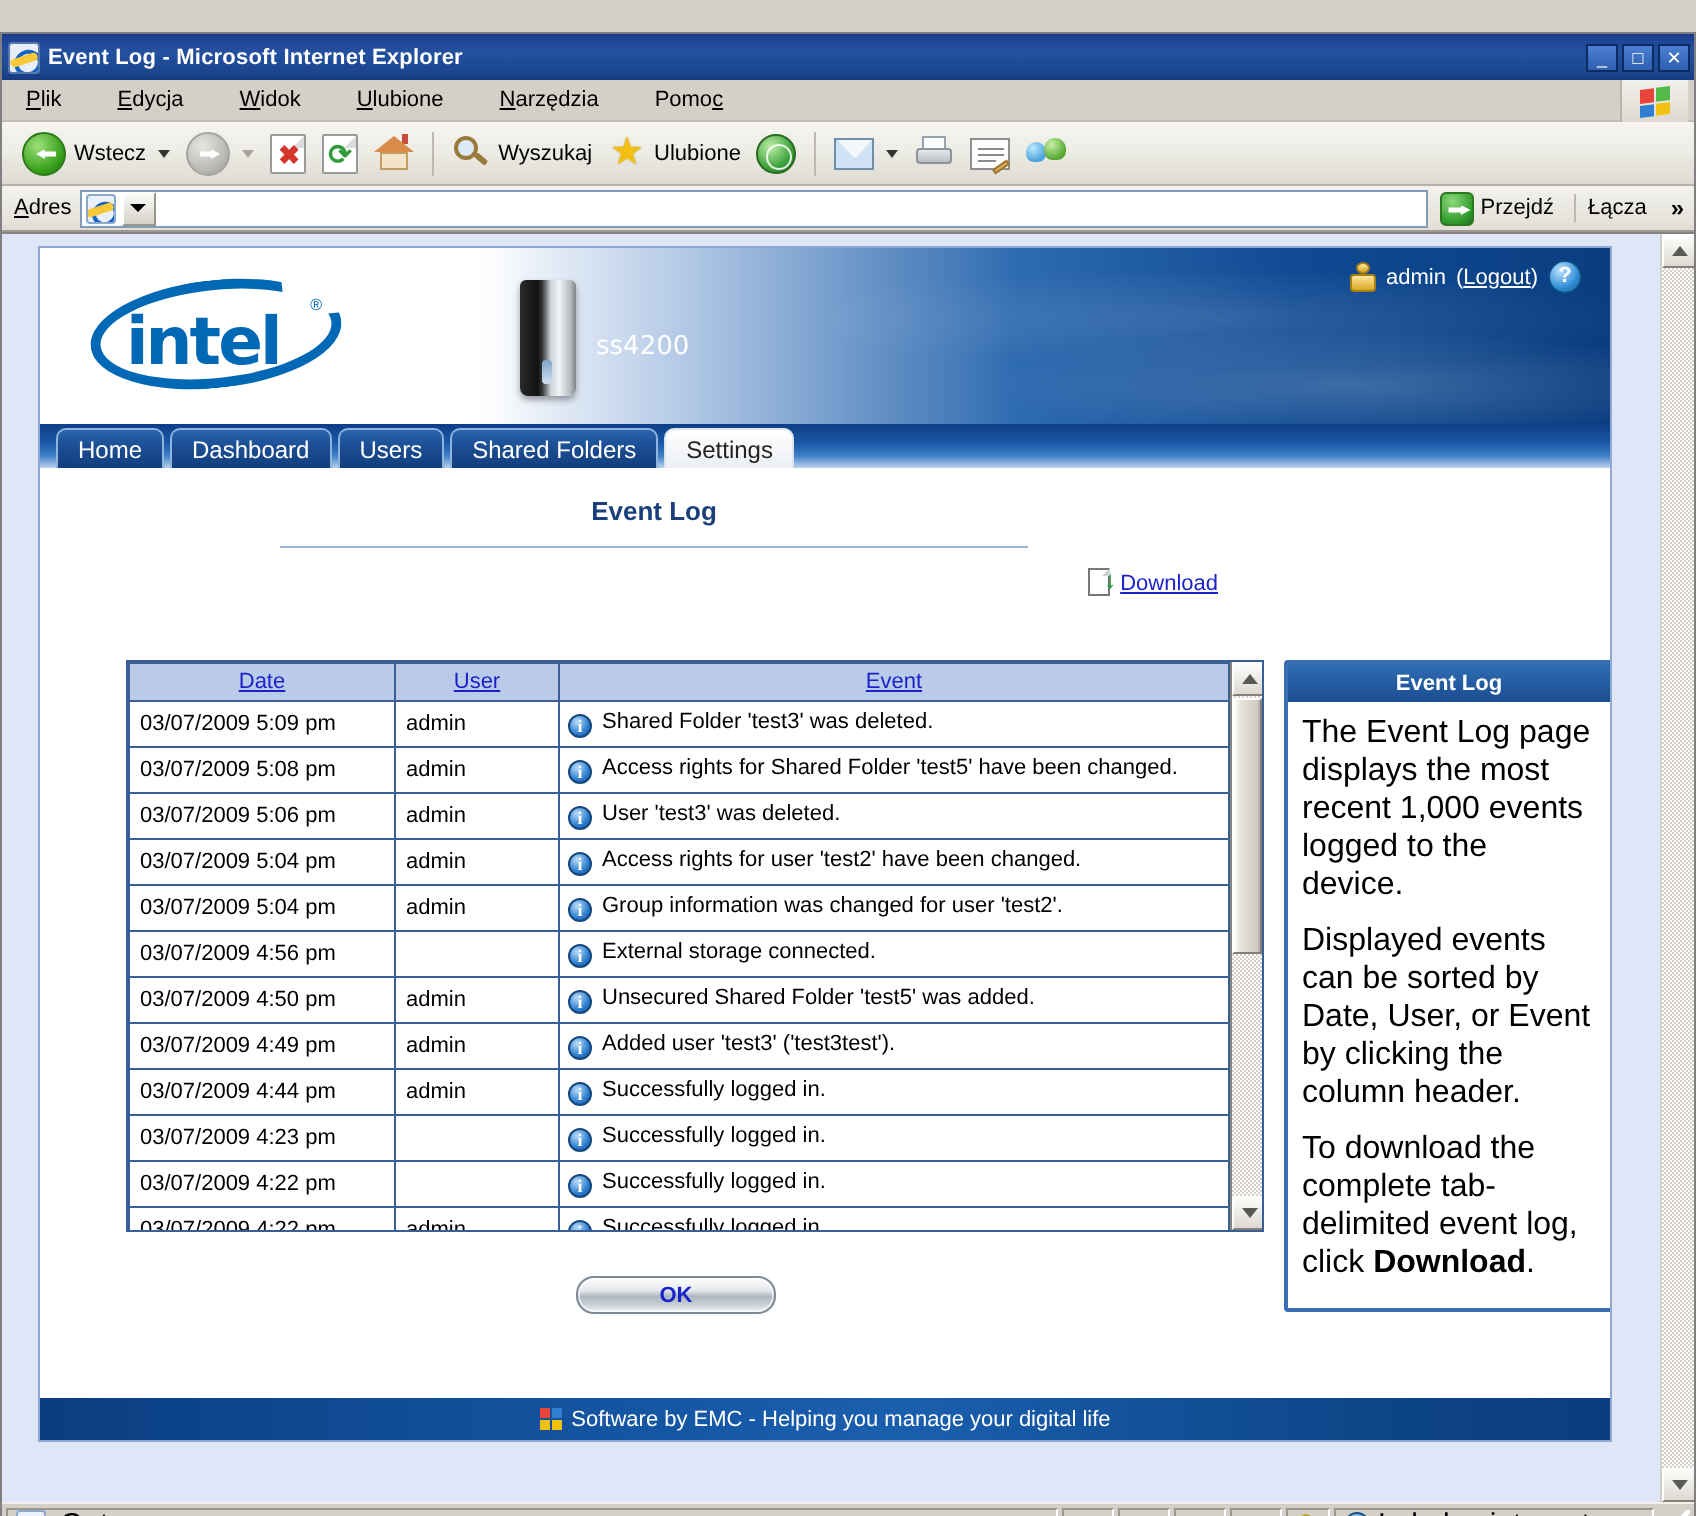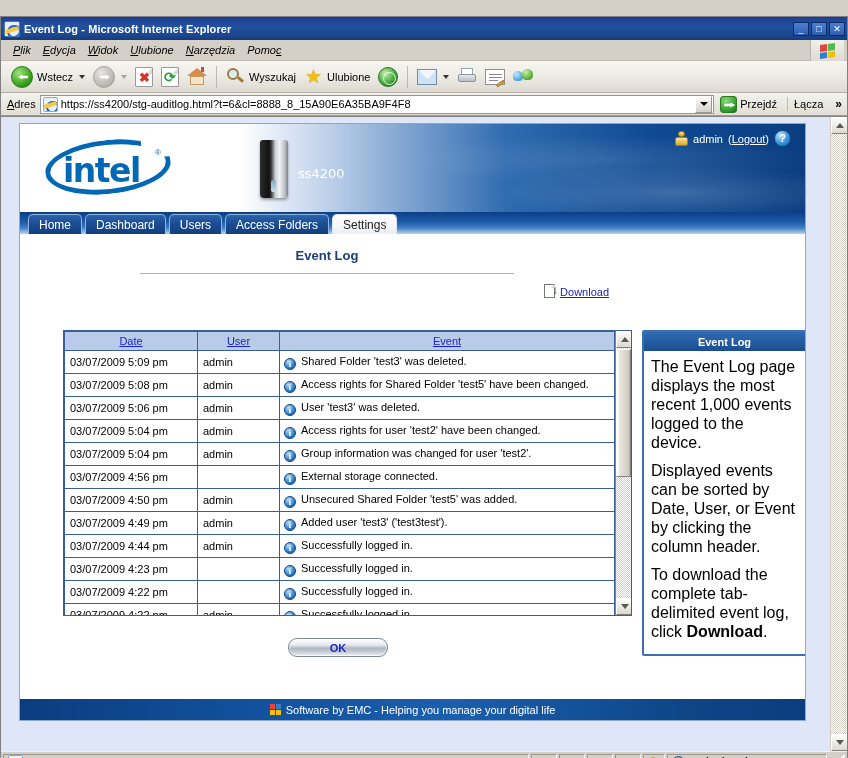--- a/index.html
+++ b/index.html
@@ -69,21 +69,21 @@
   }
 
   
   #menubar {
     height: 21px; flex: 0 0 21px;
     background: #d4d0c8;
     display: flex; align-items: center;
     border-bottom: 1px solid #c0bcb4;
     position: relative;
   }
-  #menubar .menu-items { display: flex; padding-left: 10px; gap: 8px; font-style: italic; }
+  #menubar .menu-items { display: flex; padding-left: 10px; gap: 24px; }
   .menu-item {
     font-size: 11px; color: #000;
     padding: 2px 2px;
     white-space: nowrap;
   }
   .menu-item u { text-decoration: underline; }
   #menubar .winflag {
     position: absolute; right: 3px; top: 0px;
     width: 34px; height: 21px;
     background: linear-gradient(to bottom,#f2f0eb,#dedad2);
@@ -600,21 +600,20 @@
           <i class="p1"></i>
           <i class="p2"></i>
         </span>
     </div>
   </div>
 
   <div id="addressbar">
     <div id="addr-label"><u>A</u>dres</div>
     <div id="addr-input-wrap">
       <span class="addr-ie-ico"></span>
-      <span id="addr-text">https://ss4200/stg-auditlog.html?t=6&amp;cl=8888_8_15A90E6A35BA9F4F8</span>
       <span class="addr-drop">
           <i class="dncaret"></i>
         </span>
     </div>
     <div id="go-btn">
       <span class="go-arrow"></span>
       <span>Przejdź</span>
     </div>
     <div id="links-btn">
       <span>Łącza</span>
@@ -644,21 +643,21 @@
             <span>admin</span>
             <span>(<a href="#">Logout</a>)</span>
             <span class="help-btn">?</span>
           </div>
         </div>
 
         <div id="tabbar">
           <div class="tab">Home</div>
           <div class="tab">Dashboard</div>
           <div class="tab">Users</div>
-          <div class="tab">Access Folders</div>
+          <div class="tab">Shared Folders</div>
           <div class="tab active">Settings</div>
         </div>
 
         <div id="content">
 
           <div id="main-col">
             <div id="page-title">Event Log</div>
             <div id="title-rule"></div>
 
             <div id="download-row">

